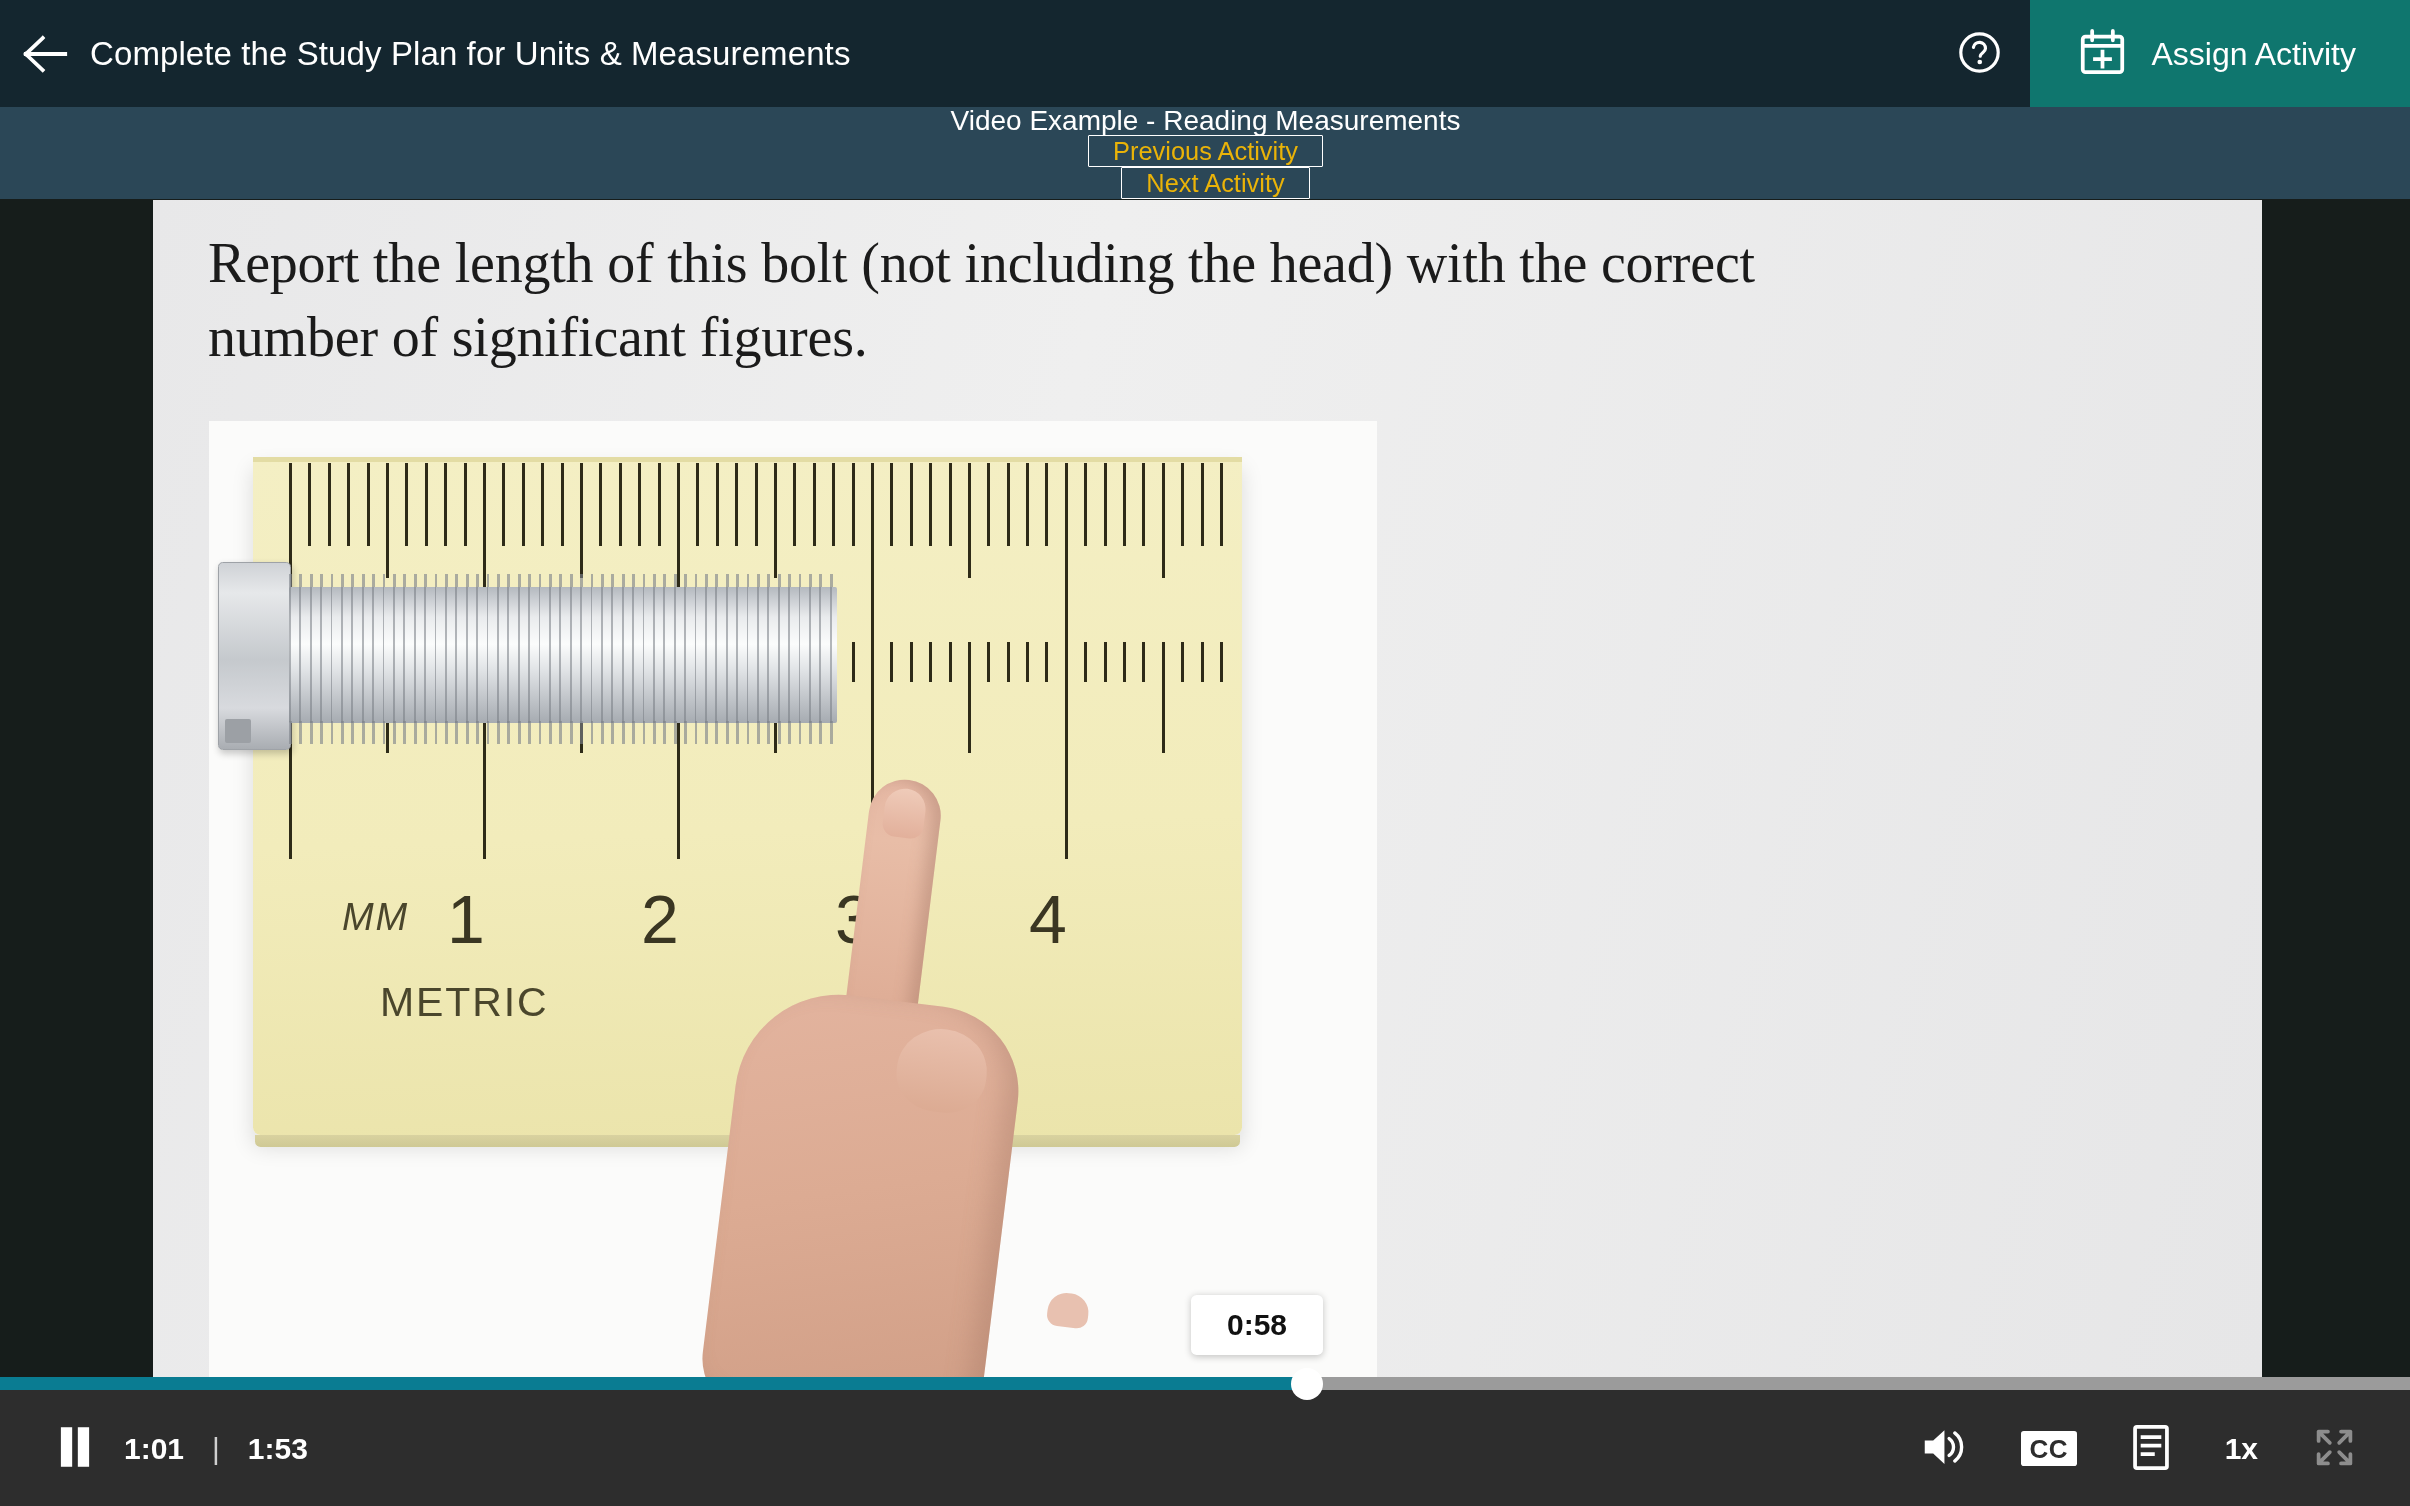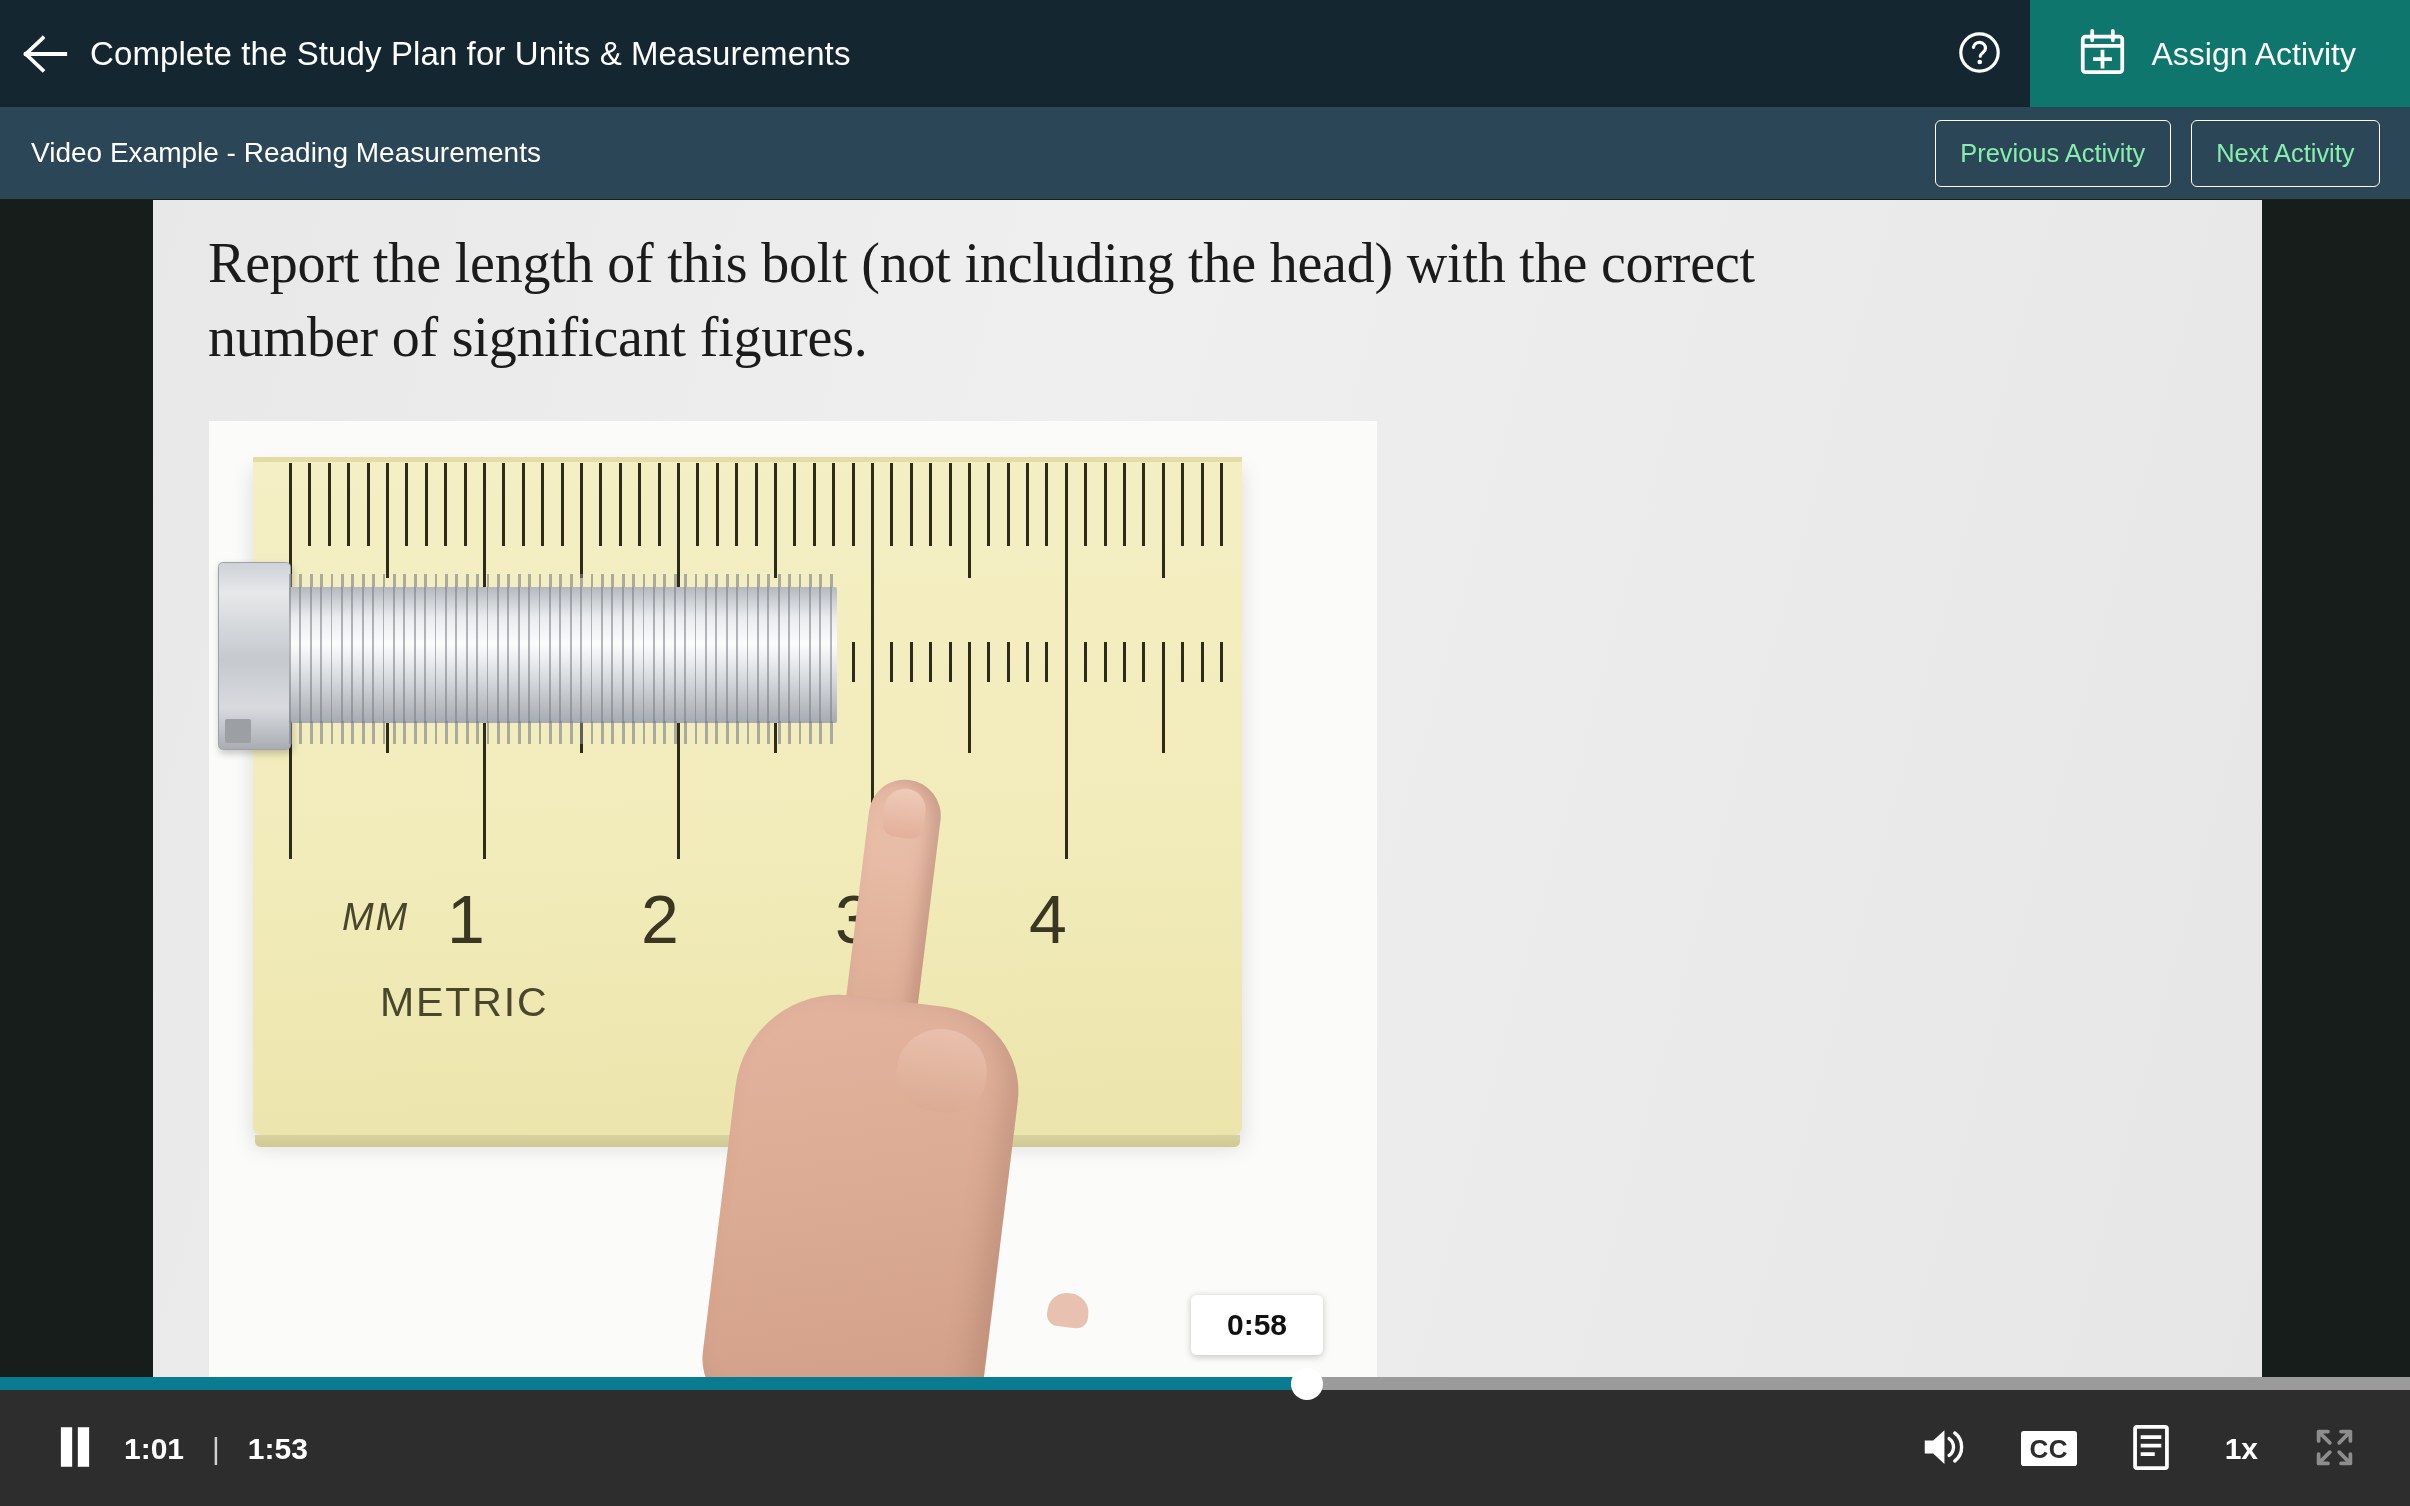--- a/index.html
+++ b/index.html
@@ -31,27 +31,27 @@
   }
   .assign-btn {
     height:107px; background:#0f766e; display:flex; align-items:center;
     padding:0 55px 0 49px; gap:25.4px; cursor:pointer; flex:0 0 auto;
   }
   .assign-label { color:#fff; font-size:32px; white-space:nowrap; line-height:1; }
 
   
   .sub-bar {
     position:absolute; left:0; top:107px; width:2411px; height:92px;
-    background:#2b4757; display:flex; align-items:center; padding:0 31px 0 31px;
+    background:#2b4757; display:flex; align-items:center; padding:0 31px 0 31px;flex-direction:column;
   }
   .sub-title { color:#fff; font-size:28px; white-space:nowrap; line-height:1; }
   .sub-spacer { flex:1 1 auto; }
   .nav-btn {
-    border:1.9px solid #ffffff; border-radius:6px; background:transparent;
-    color:#86efac; font-size:25.4px; font-family:"Liberation Sans", sans-serif;
+    border:1.9px solid #ffffff; border-radius:1px; background:transparent;
+    color:#eab308; font-size:25.4px; font-family:"Liberation Sans", sans-serif;
     padding:0 24.5px; height:67px; cursor:pointer; white-space:nowrap;
     display:flex; align-items:center; justify-content:center;
   }
   .nav-btn + .nav-btn { margin-left:20px; }
 
   
   .stage {
     position:absolute; left:0; top:200px; width:2411px; height:1183px;
     background:#161d1b; overflow:hidden;
   }

